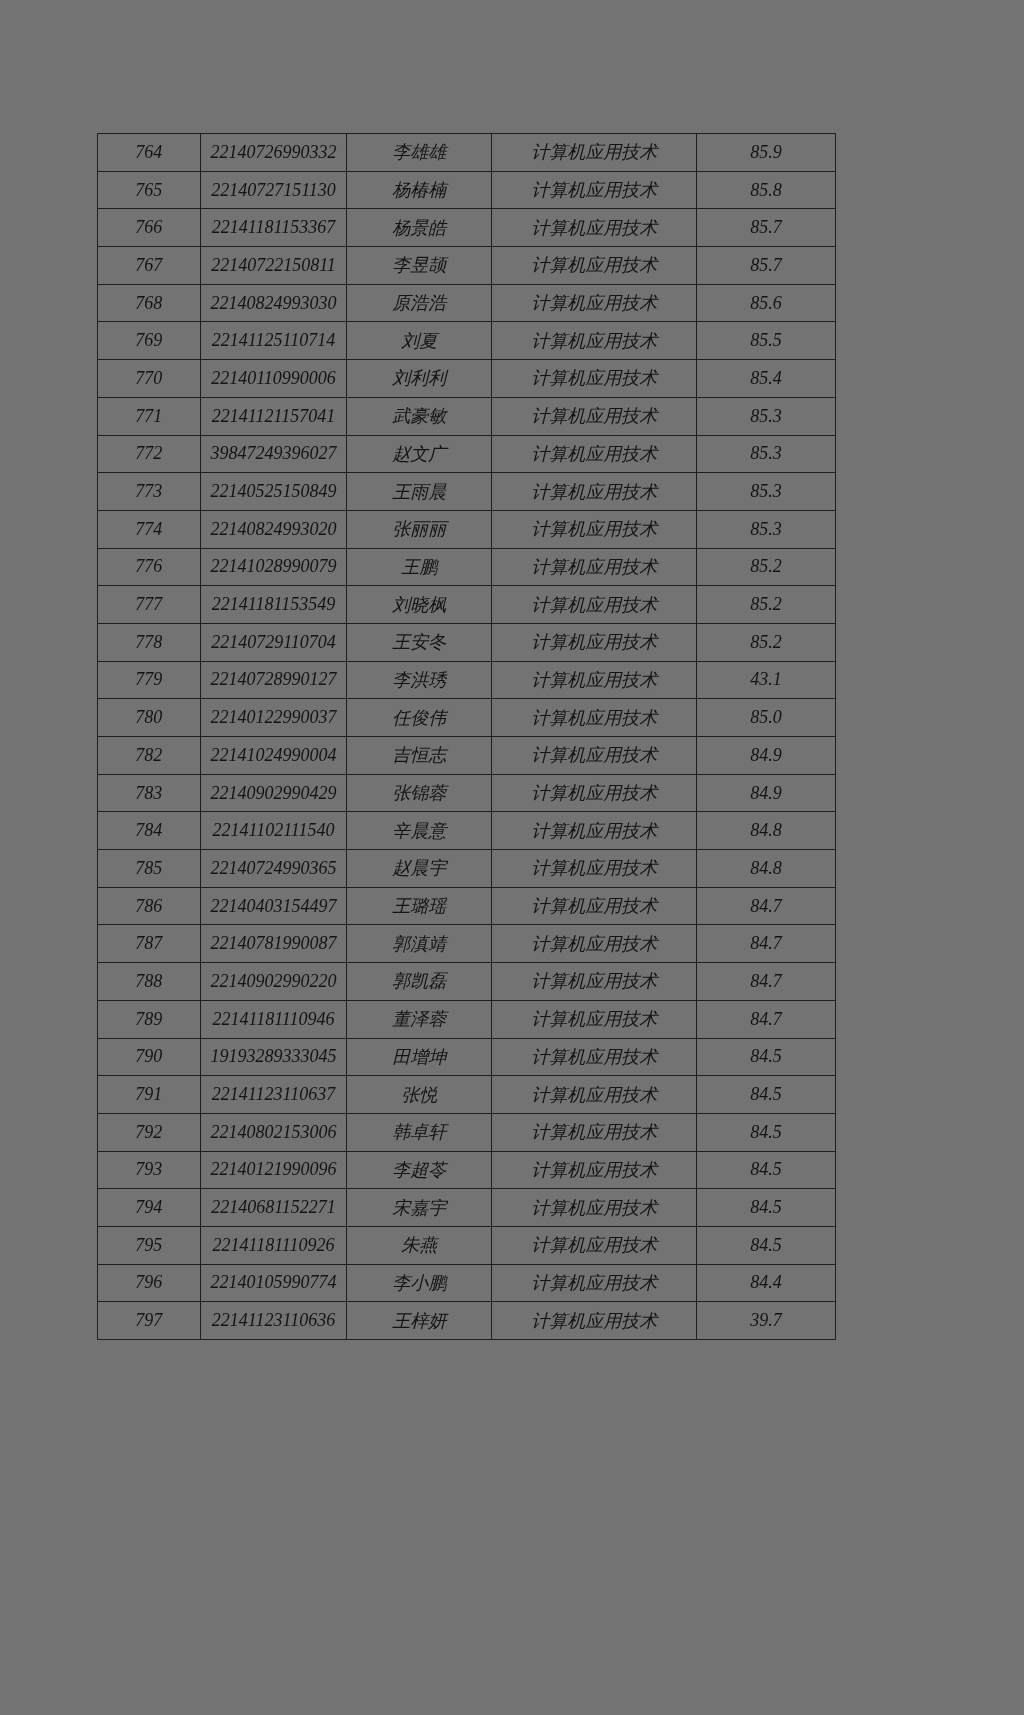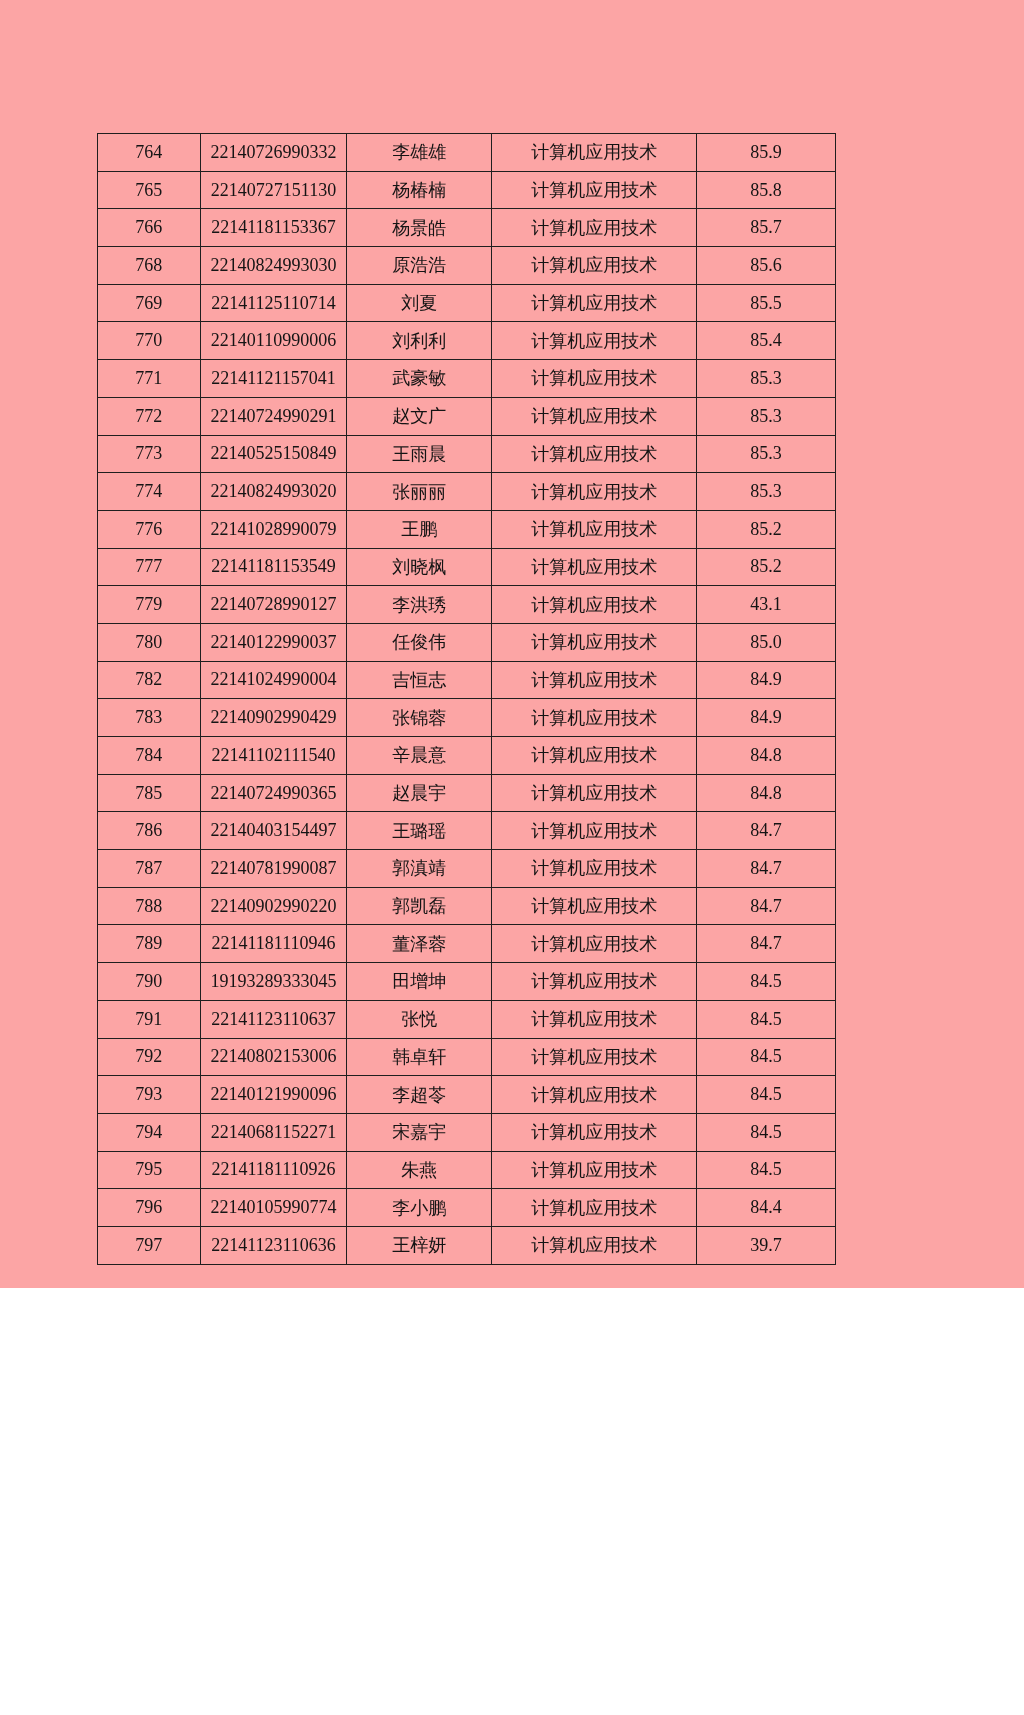--- a/index.html
+++ b/index.html
@@ -3,23 +3,24 @@
 <meta charset="utf-8">
 <style>
   html, body {
     margin: 0;
     padding: 0;
     background: #ffffff;
   }
   .page {
     position: relative;
     width: 1024px;
-    height: 1288px;
-    background: #fca5a5;
+    height: 1715px;
+    background: #737373;
     overflow: hidden;
+    font-style: italic;
   }
   table.score-table {
     position: absolute;
     left: 97px;
     top: 133px;
     width: 739px;
     border-collapse: collapse;
     table-layout: fixed;
   }
   table.score-table td {
@@ -68,20 +69,27 @@
     <td>85.8</td>
   </tr>
         <tr>
     <td>766</td>
     <td>22141181153367</td>
     <td>杨景皓</td>
     <td>计算机应用技术</td>
     <td>85.7</td>
   </tr>
         <tr>
+    <td>767</td>
+    <td>22140722150811</td>
+    <td>李昱颉</td>
+    <td>计算机应用技术</td>
+    <td>85.7</td>
+  </tr>
+        <tr>
     <td>768</td>
     <td>22140824993030</td>
     <td>原浩浩</td>
     <td>计算机应用技术</td>
     <td>85.6</td>
   </tr>
         <tr>
     <td>769</td>
     <td>22141125110714</td>
     <td>刘夏</td>
@@ -97,21 +105,21 @@
   </tr>
         <tr>
     <td>771</td>
     <td>22141121157041</td>
     <td>武豪敏</td>
     <td>计算机应用技术</td>
     <td>85.3</td>
   </tr>
         <tr>
     <td>772</td>
-    <td>22140724990291</td>
+    <td>39847249396027</td>
     <td>赵文广</td>
     <td>计算机应用技术</td>
     <td>85.3</td>
   </tr>
         <tr>
     <td>773</td>
     <td>22140525150849</td>
     <td>王雨晨</td>
     <td>计算机应用技术</td>
     <td>85.3</td>
@@ -127,20 +135,27 @@
     <td>776</td>
     <td>22141028990079</td>
     <td>王鹏</td>
     <td>计算机应用技术</td>
     <td>85.2</td>
   </tr>
         <tr>
     <td>777</td>
     <td>22141181153549</td>
     <td>刘晓枫</td>
+    <td>计算机应用技术</td>
+    <td>85.2</td>
+  </tr>
+        <tr>
+    <td>778</td>
+    <td>22140729110704</td>
+    <td>王安冬</td>
     <td>计算机应用技术</td>
     <td>85.2</td>
   </tr>
         <tr>
     <td>779</td>
     <td>22140728990127</td>
     <td>李洪琇</td>
     <td>计算机应用技术</td>
     <td>43.1</td>
   </tr>

